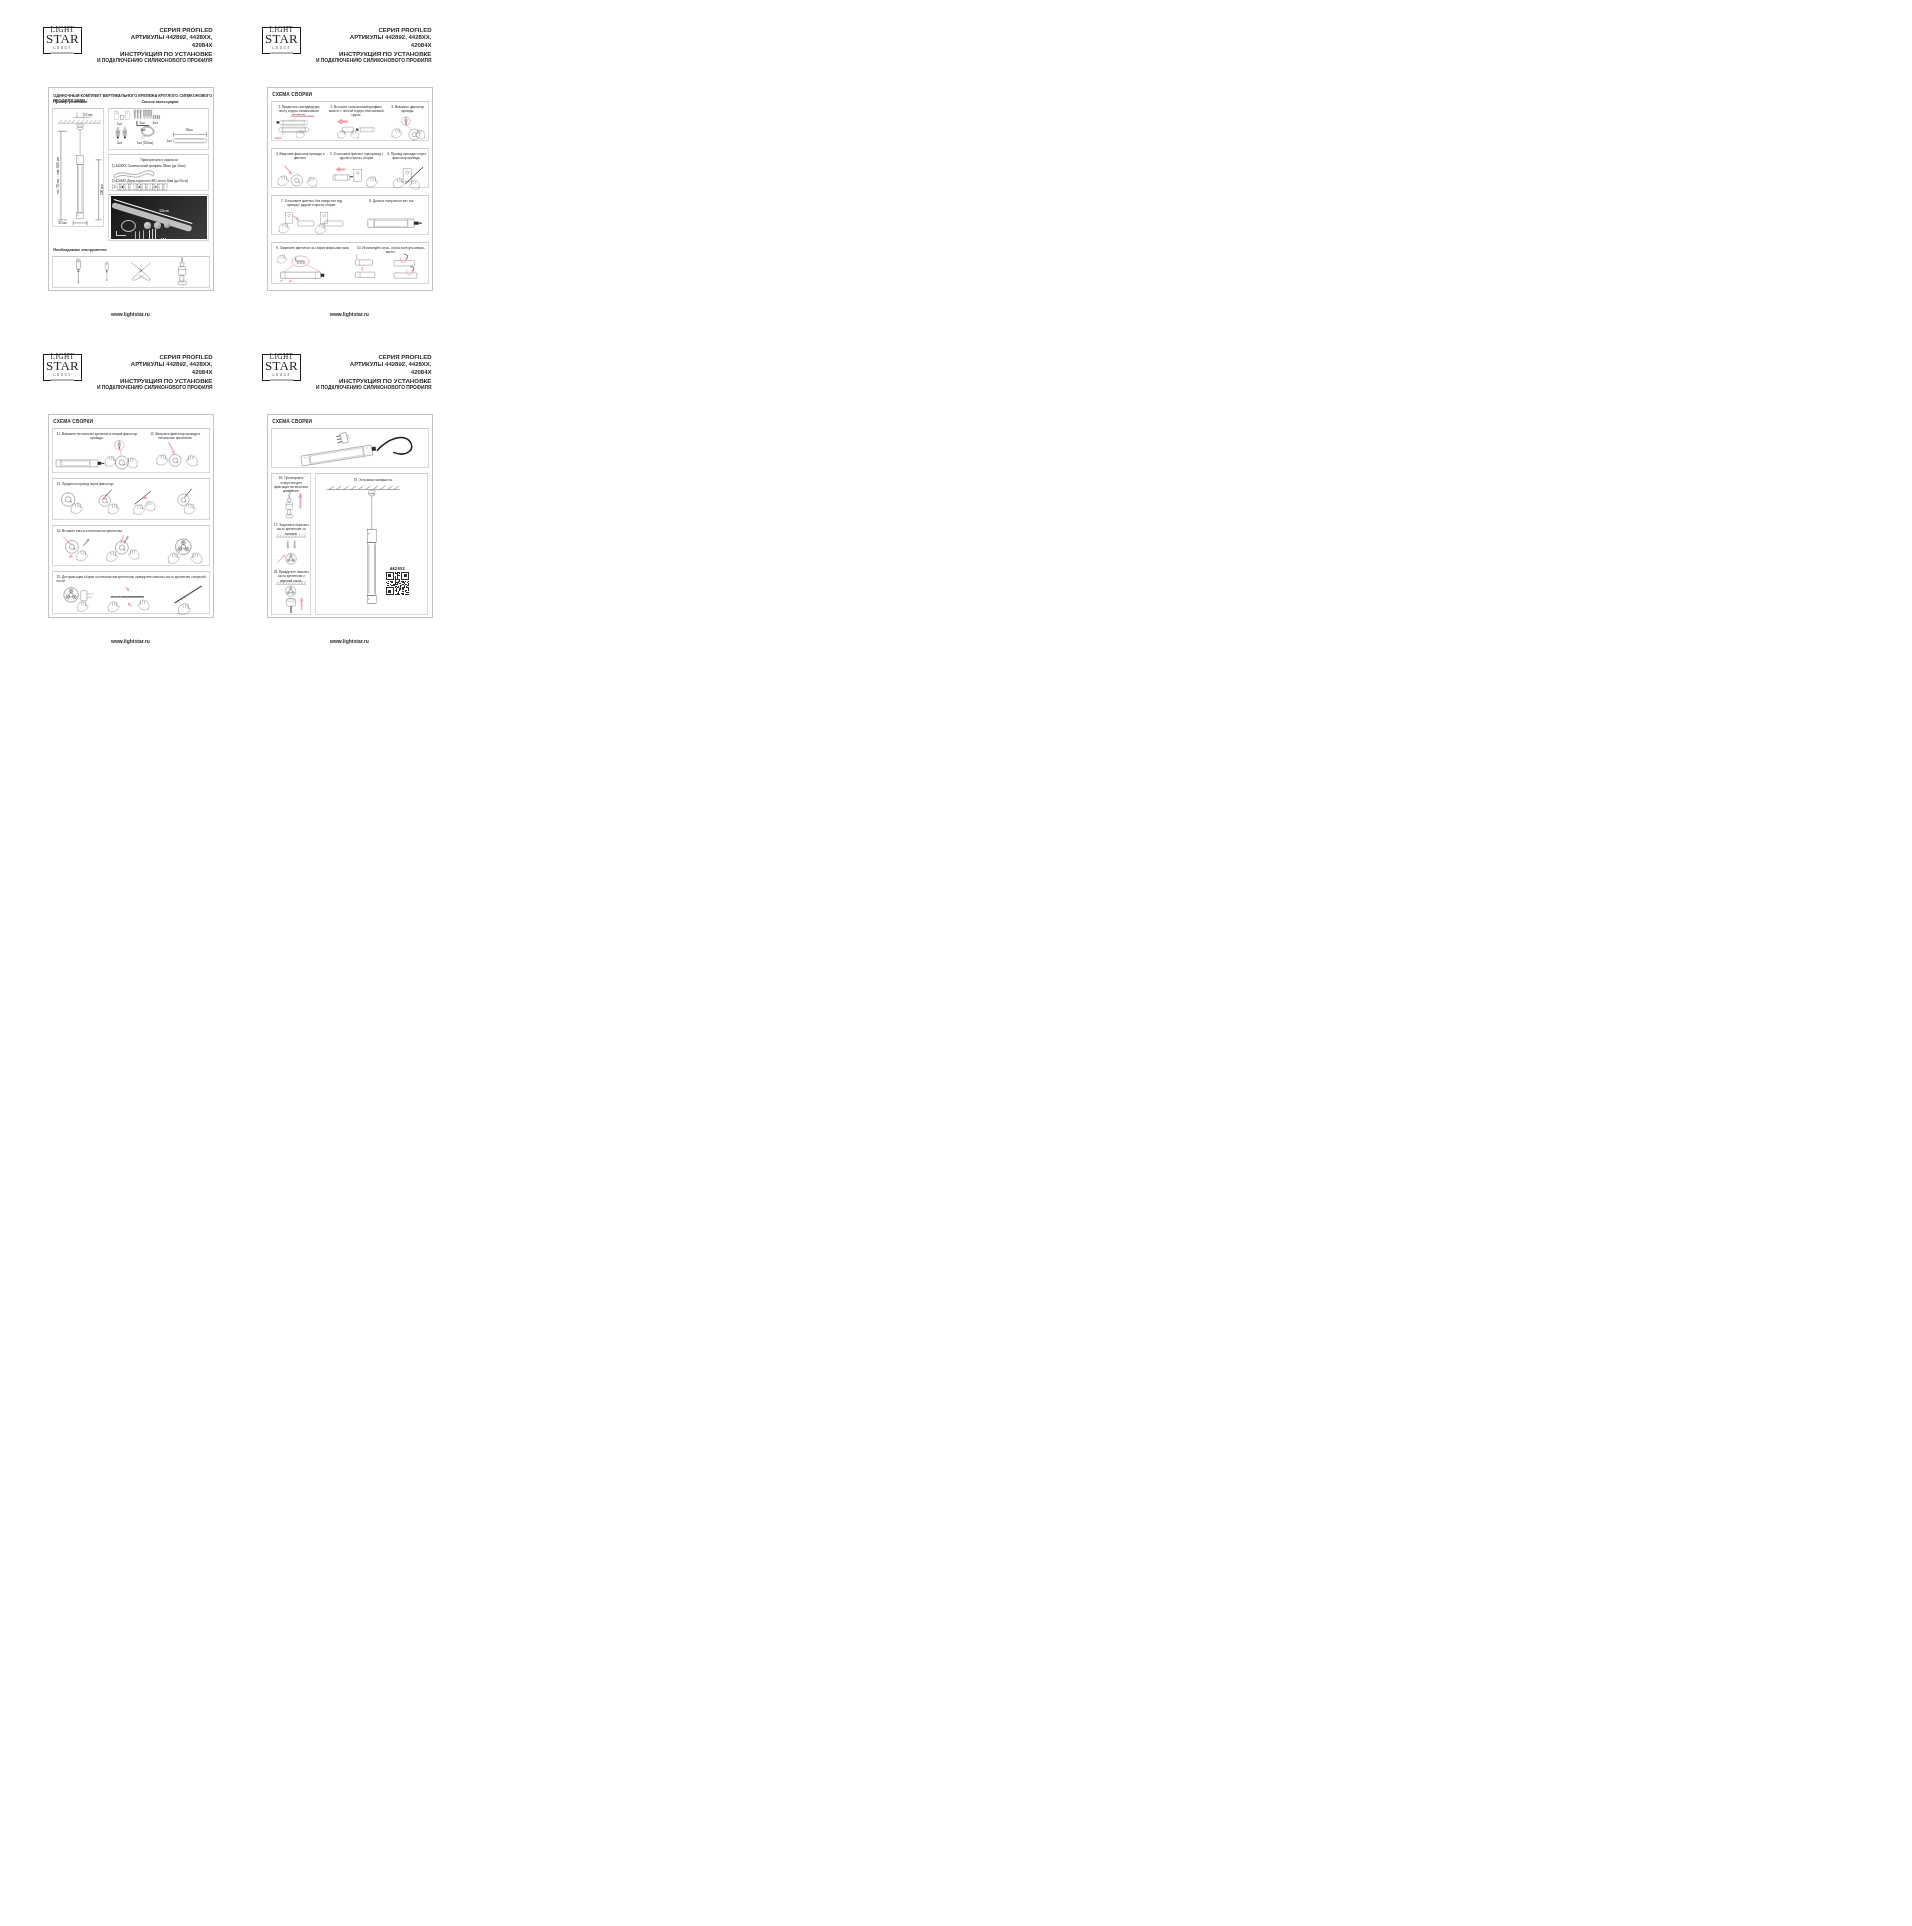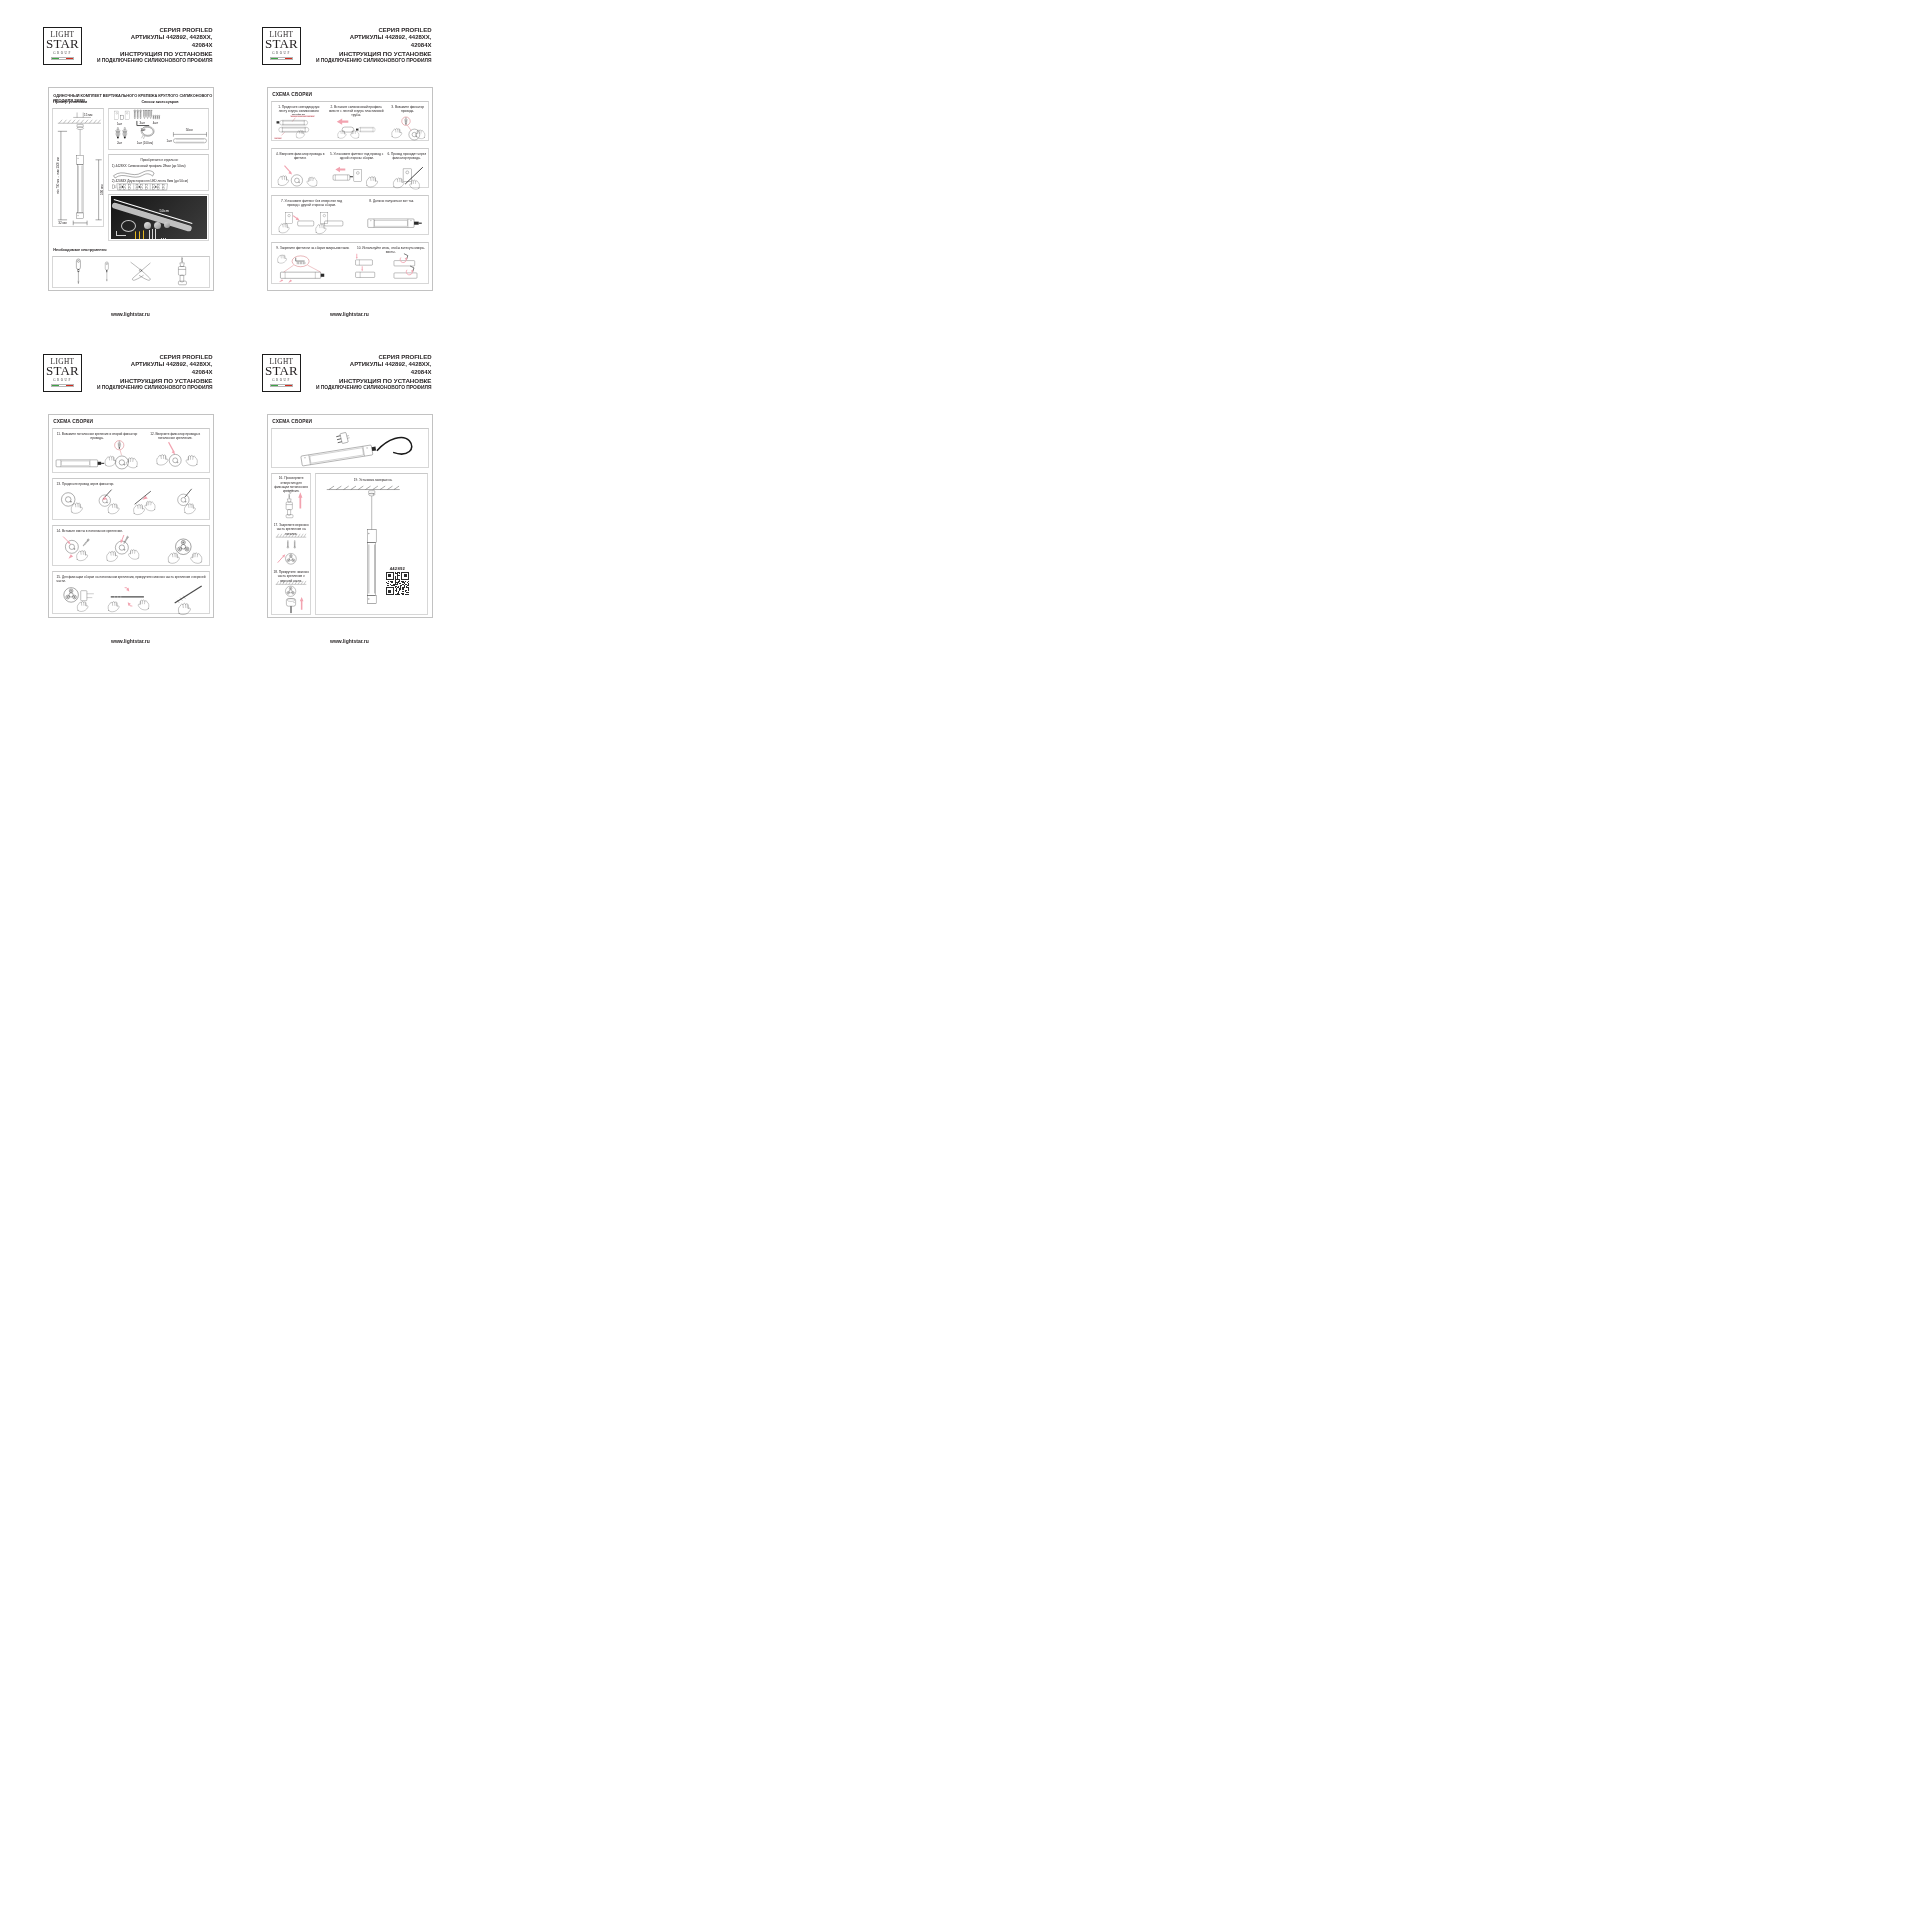--- a/index.html
+++ b/index.html
@@ -1,21 +1,21 @@
 <!DOCTYPE html>
 <html style="font-size:6.2px"><head>
 <meta charset="utf-8">
 <style>
   html,body{margin:0;padding:0;background:#fff}
   .page{position:relative;width:478px;height:678px;background:#fff;color:#231f20;
         font-family:"Liberation Sans",sans-serif;overflow:hidden}
   .abs{position:absolute}
   .quad{position:absolute;width:171px;height:297px}
   
-  .logo{position:absolute;left:0;top:0;width:39px;height:38px;border:0.8px solid #1b1b1b;
+  .logo{position:absolute;left:0;top:0;width:39px;height:27px;border:0.8px solid #1b1b1b;
         box-sizing:border-box;display:flex;flex-direction:column;align-items:center;
         justify-content:center;font-family:"Liberation Serif",serif;background:#fff}
   .logo .l1{font-size:7.3px;letter-spacing:0.4px;line-height:.92}
   .logo .l2{font-size:13px;letter-spacing:0.2px;line-height:.95}
   .logo .l3{font-size:3.3px;letter-spacing:1.5px;margin-top:0.8px;color:#4a4a4a}
   .flag{width:22.3px;height:3.1px;margin-top:1.9px;display:flex;border:0.4px solid #b5b5b5;box-sizing:border-box}
   .flag i{flex:1;display:block}
   
   .htext{position:absolute;right:1.5px;top:-0.4px;width:129px;text-align:right;font-weight:bold;line-height:1.27}
   .h1{font-size:6px}.h2{font-size:6px}.h3{font-size:6.2px;margin-top:0.4px}.h4{font-size:4.9px}

